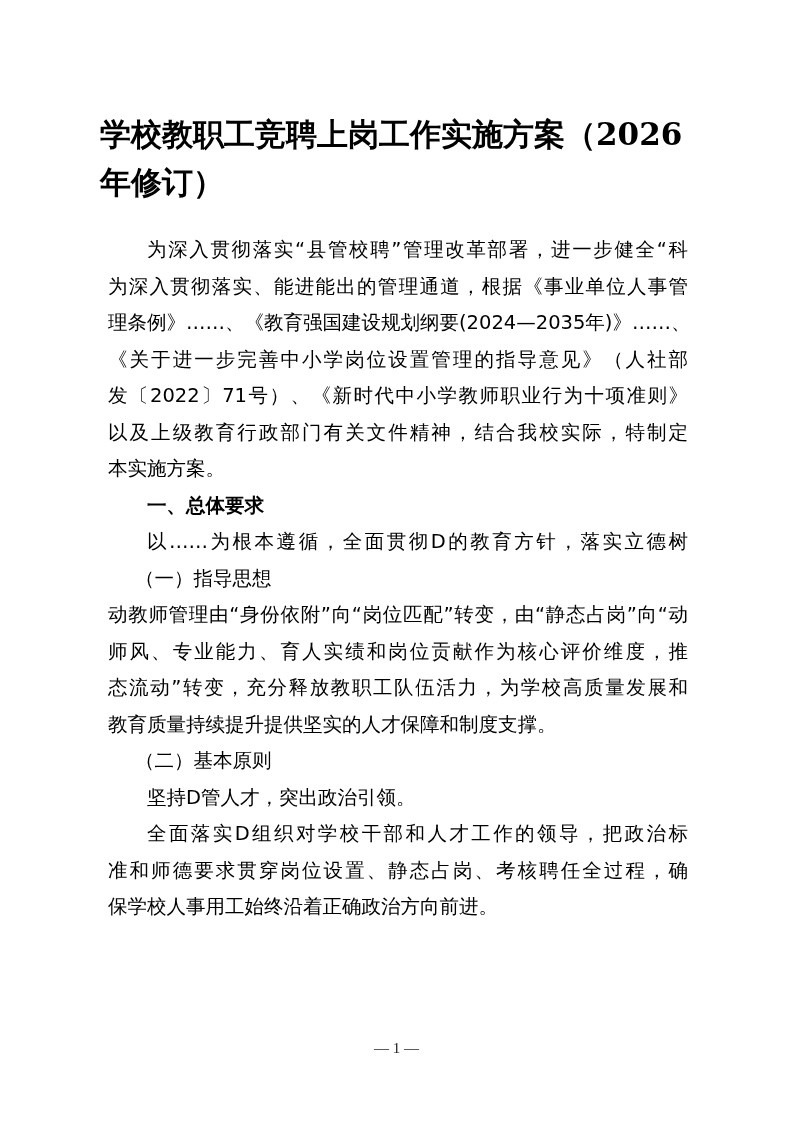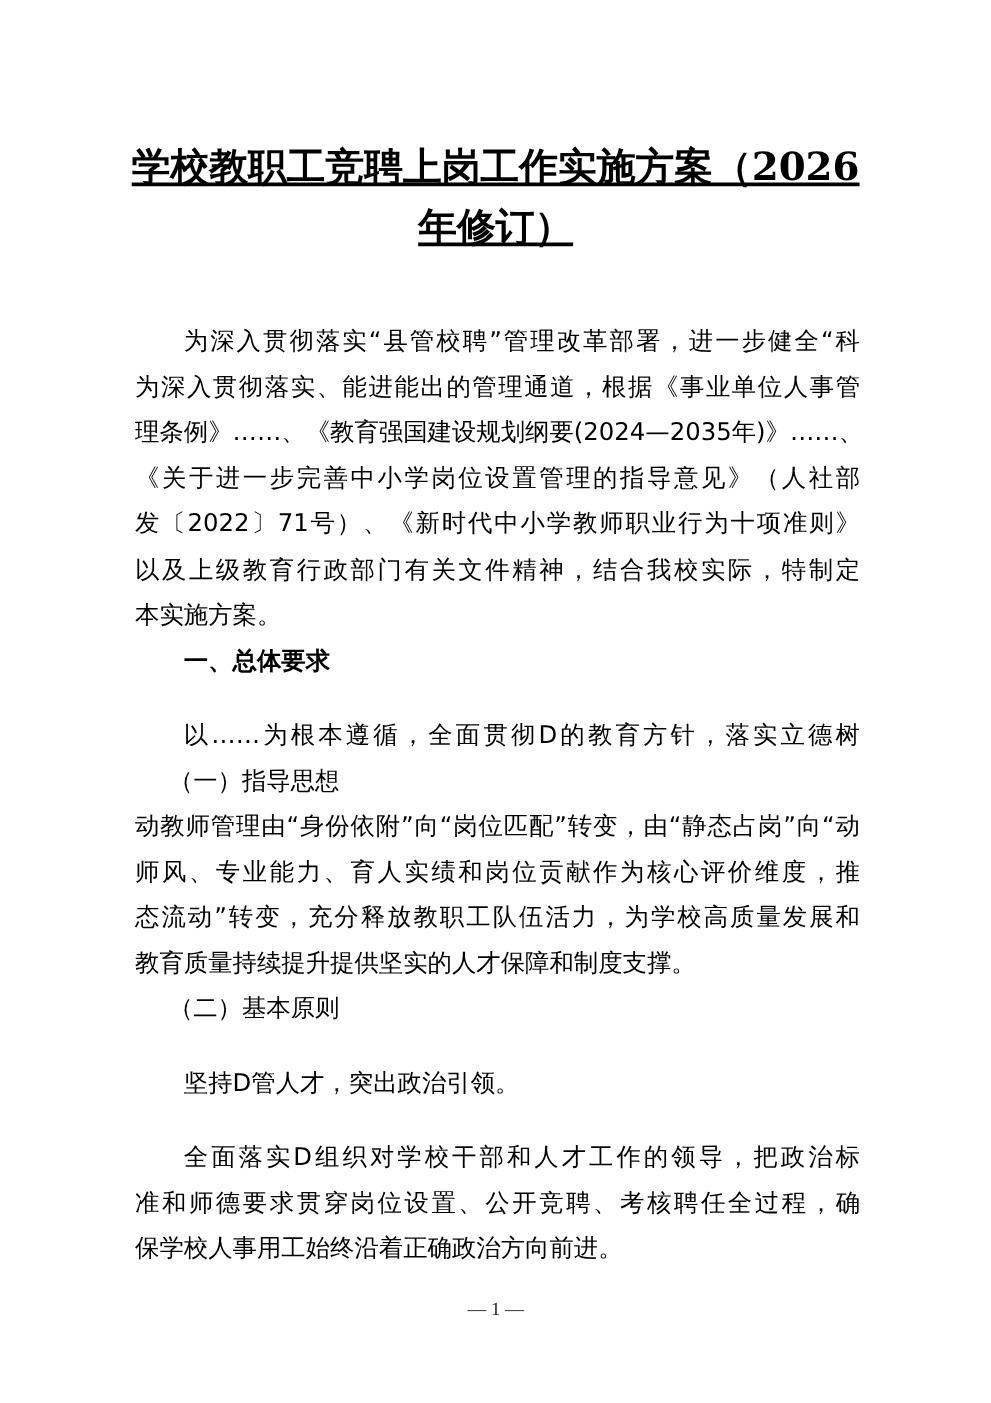--- a/index.html
+++ b/index.html
@@ -1,31 +1,31 @@
 <!DOCTYPE html>
 <html><head>
 <meta charset="utf-8">
 <style>
   html, body { margin: 0; padding: 0; background: #ffffff; }
   body { width: 793px; height: 1122px; position: relative; overflow: hidden; color: #000; }
   .page { position: absolute; left: 0; top: 0; width: 793px; height: 1122px; background: #fff; }
   .title {
     position: absolute; left: 100px; width: 593px; top: 110px;
     font-family: "DejaVu Serif", "Liberation Serif", serif; font-weight: bold;
-    font-size: 31px; line-height: 48px; text-align: center; letter-spacing: 0px; text-decoration: underline;
+    font-size: 31px; line-height: 48px; text-align: left; letter-spacing: 0px;
   }
   .title .tline { display: block; white-space: nowrap; }
   .body {
     position: absolute; left: 108px; top: 232px; width: 580px;
     font-family: "DejaVu Sans", "Liberation Sans", sans-serif;
     font-size: 19.5px; line-height: 36.5px;
   }
   .line { display: block; white-space: nowrap; height: 36.5px; text-align: justify; text-align-last: justify; }
   .line.last { text-align-last: left; }
-  .indent { padding-left: 39px; margin-top: 23px; }
+  .indent { padding-left: 39px; }
   .h1 { font-weight: bold; padding-left: 39px; text-align-last: left; }
   .h2 { padding-left: 27px; text-align-last: left; }
   .footer {
     position: absolute; left: 0; width: 793px; top: 1040px; text-align: center;
     font-family: "Liberation Serif", serif; font-size: 15px; color: #222;
   }
 </style>
 </head>
 <body>
 
@@ -46,18 +46,18 @@
     <span class="line h1">一、总体要求</span>
     <span class="line indent">以……为根本遵循，全面贯彻D的教育方针，落实立德树</span>
     <span class="line h2">（一）指导思想</span>
     <span class="line">动教师管理由“身份依附”向“岗位匹配”转变，由“静态占岗”向“动</span>
     <span class="line">师风、专业能力、育人实绩和岗位贡献作为核心评价维度，推</span>
     <span class="line">态流动”转变，充分释放教职工队伍活力，为学校高质量发展和</span>
     <span class="line last">教育质量持续提升提供坚实的人才保障和制度支撑。</span>
     <span class="line h2">（二）基本原则</span>
     <span class="line indent last">坚持D管人才，突出政治引领。</span>
     <span class="line indent">全面落实D组织对学校干部和人才工作的领导，把政治标</span>
-    <span class="line">准和师德要求贯穿岗位设置、公开竞聘、考核聘任全过程，确</span>
+    <span class="line">准和师德要求贯穿岗位设置、静态占岗、考核聘任全过程，确</span>
     <span class="line last">保学校人事用工始终沿着正确政治方向前进。</span>
   </div>
 
   <div class="footer">— 1 —</div>
 </div>
 
 </body></html>

